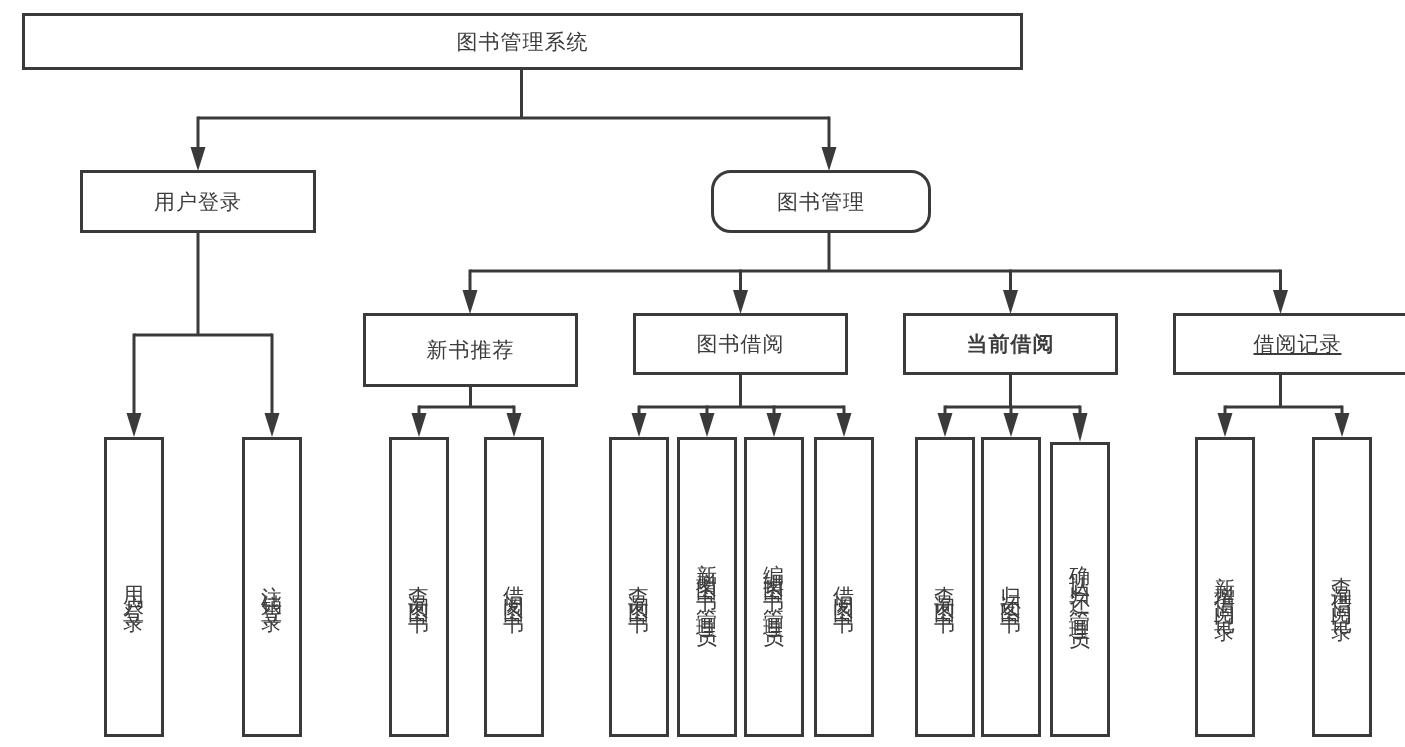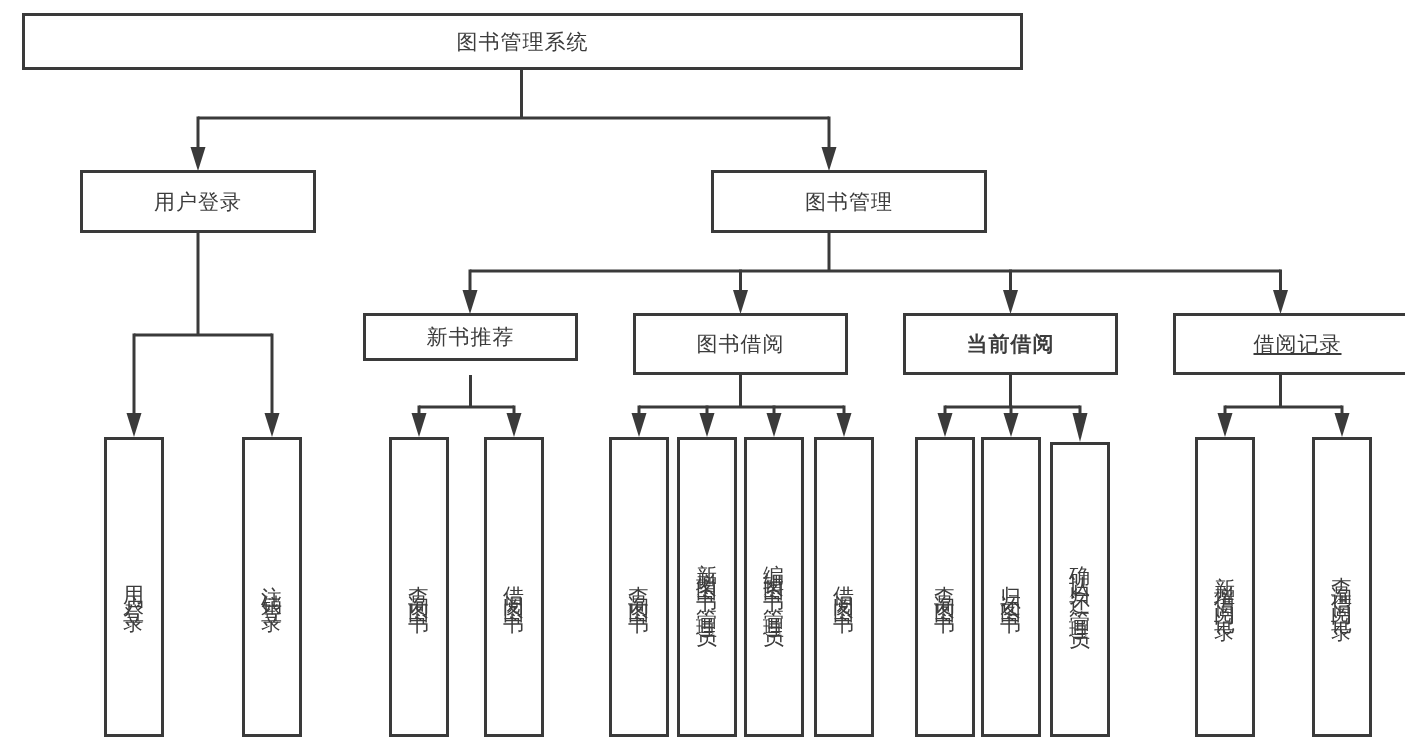--- a/index.html
+++ b/index.html
@@ -115,23 +115,23 @@
     <path d="M1225 407 L1342 407"></path>
     <path d="M1225 405.5 L1225 416"></path>
     <polygon points="1217.5,413 1232.5,413 1225,437" fill="#3a3a3a" stroke="none"></polygon>
     <path d="M1342 405.5 L1342 416"></path>
     <polygon points="1334.5,413 1349.5,413 1342,437" fill="#3a3a3a" stroke="none"></polygon>
   </svg>
 
   <div class="box" style="left:22px; top:13px; width:1001px; height:57px;">图书管理系统</div>
 
   <div class="box" style="left:80px; top:170px; width:236px; height:63px;">用户登录</div>
-  <div class="box" style="left:711px; top:170px; width:276px; height:63px;">图书管理</div>
+  <div class="box" style="left:711px; top:170px; width:220px; height:63px;border-radius:20px;">图书管理</div>
 
-  <div class="box" style="left:363px; top:313px; width:215px; height:48px;text-align:center;">新书推荐</div>
+  <div class="box" style="left:363px; top:313px; width:215px; height:74px;text-align:center;">新书推荐</div>
   <div class="box" style="left:633px; top:313px; width:215px; height:62px;">图书借阅</div>
   <div class="box" style="left:903px; top:313px; width:215px; height:62px;font-weight:bold;">当前借阅</div>
   <div class="box" style="left:1173px; top:313px; width:249px; height:62px;text-decoration:underline;">借阅记录</div>
 
   <div class="box leaf" style="left:104px; top:437px; width:60px; height:300px;">
     <span class="vtext">用户登录</span>
   </div>
   <div class="box leaf" style="left:242px; top:437px; width:60px; height:300px;">
     <span class="vtext">注销登录</span>
   </div>

